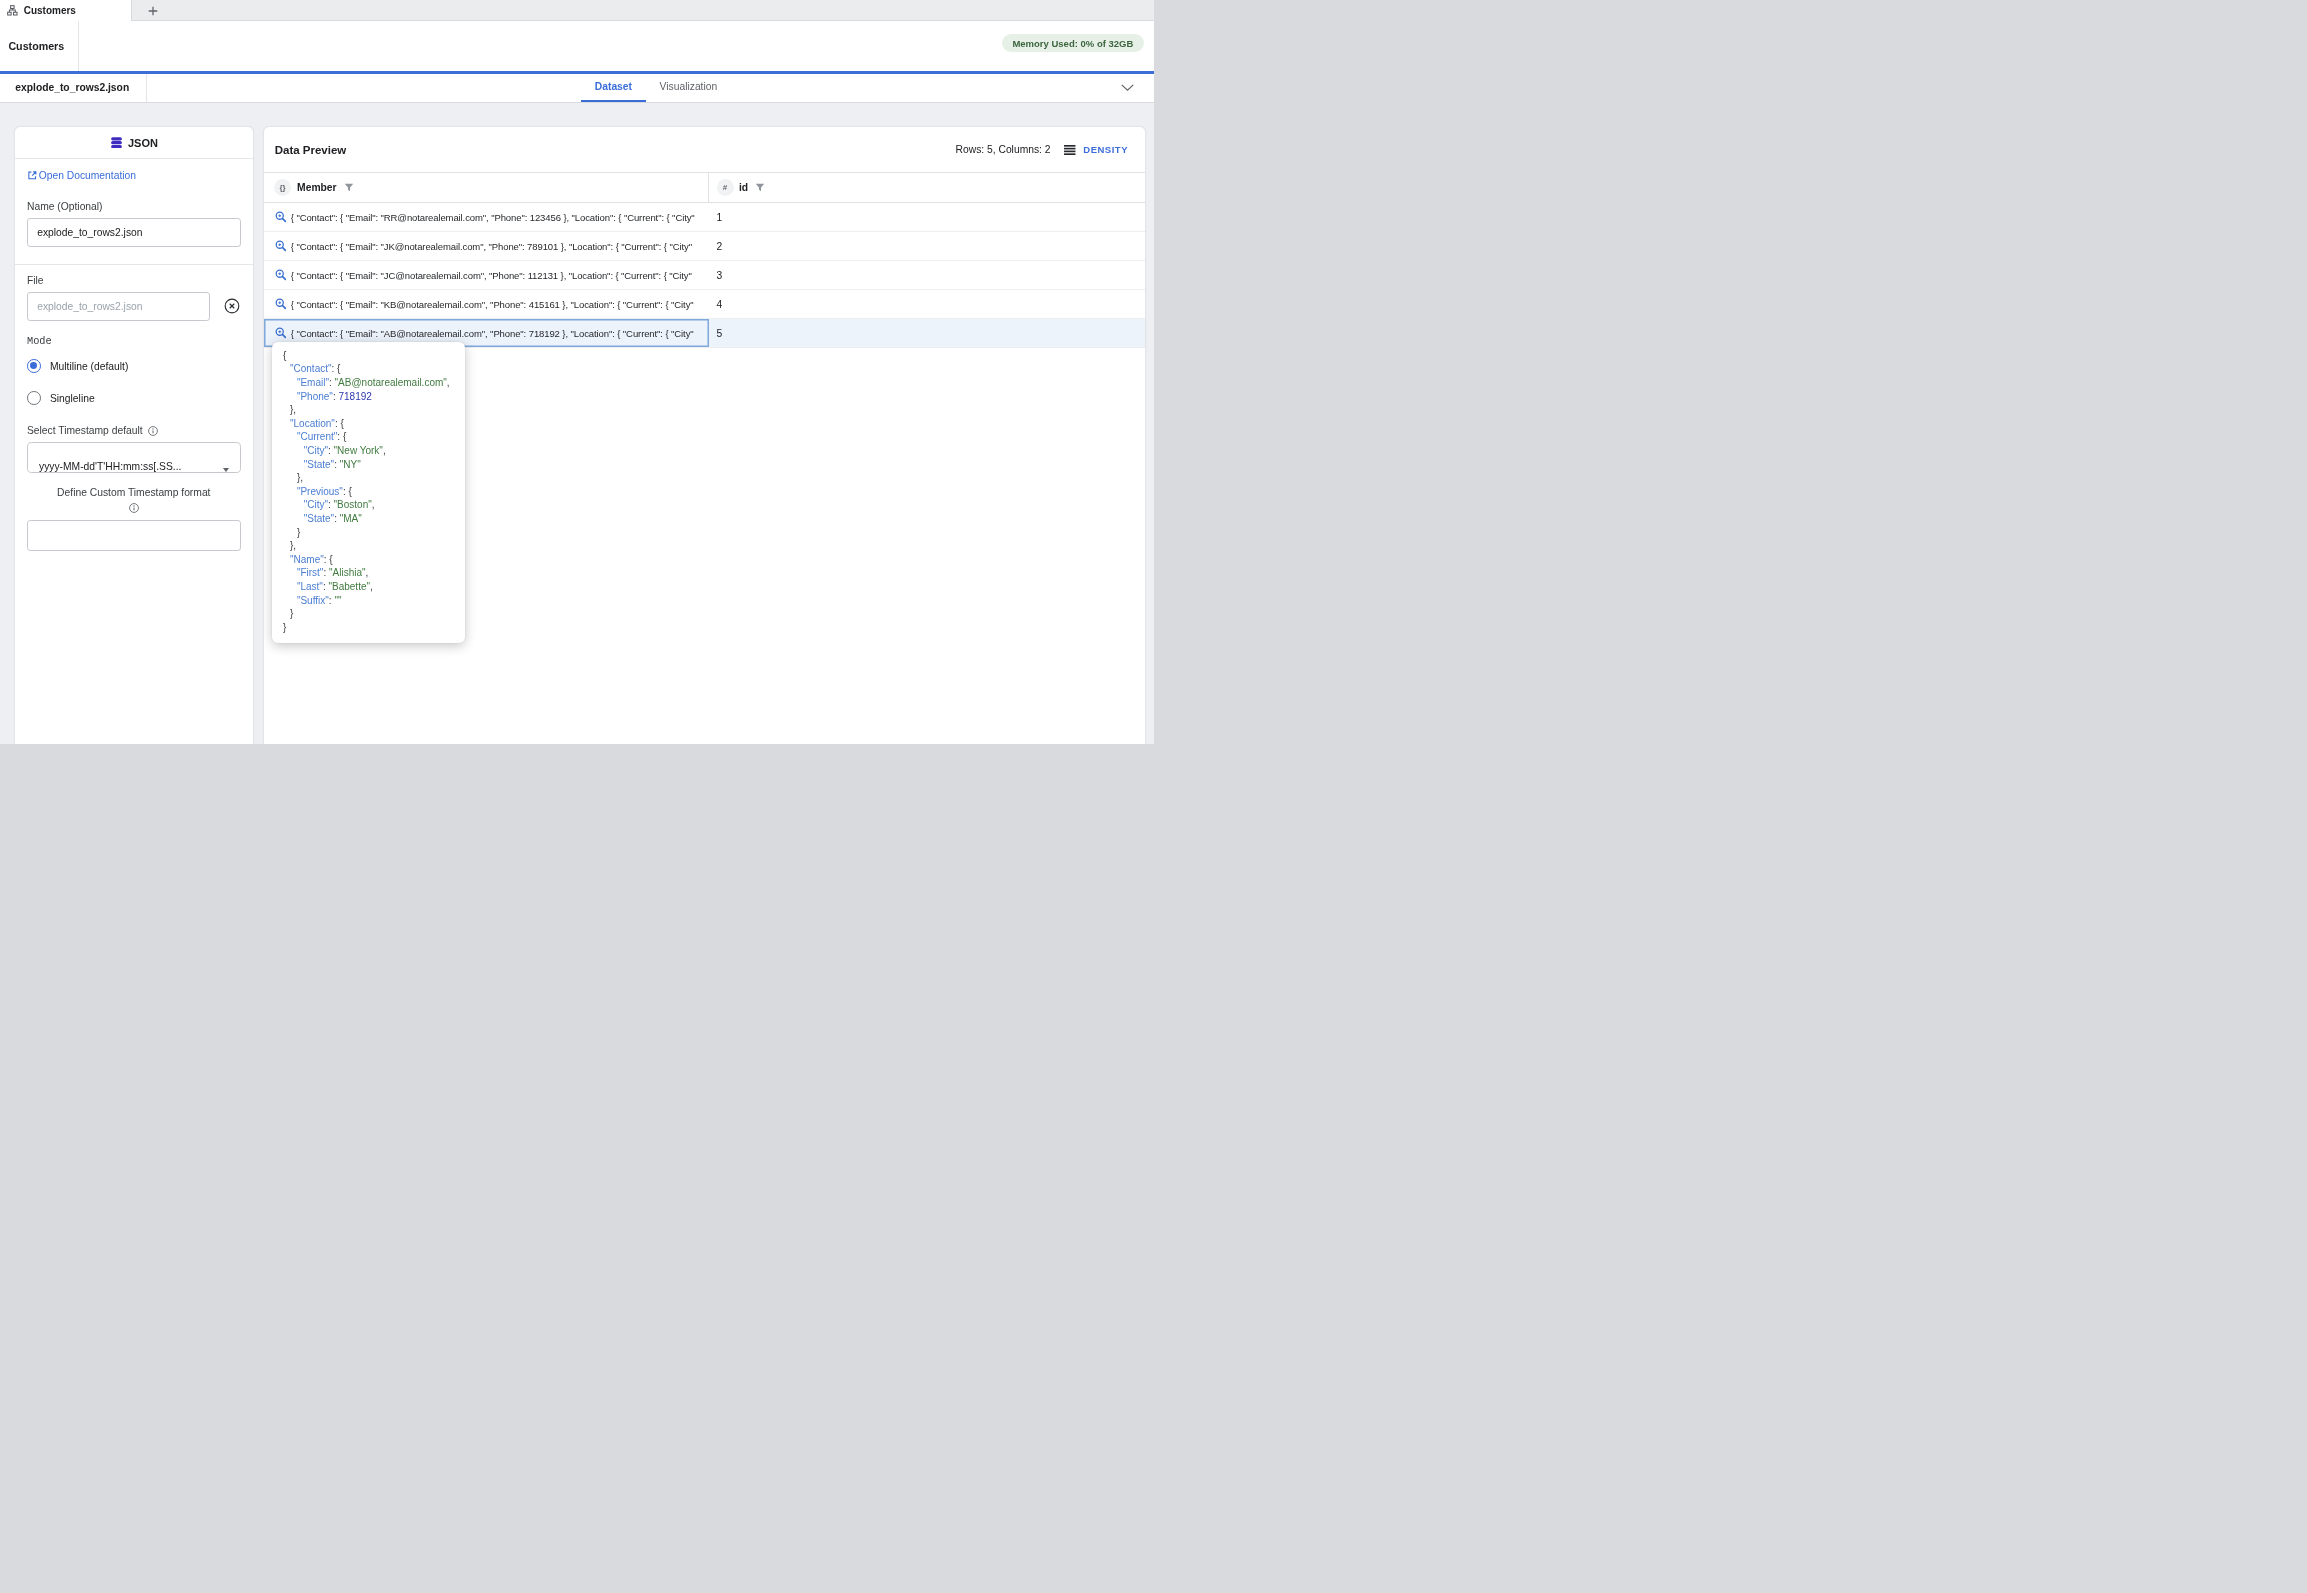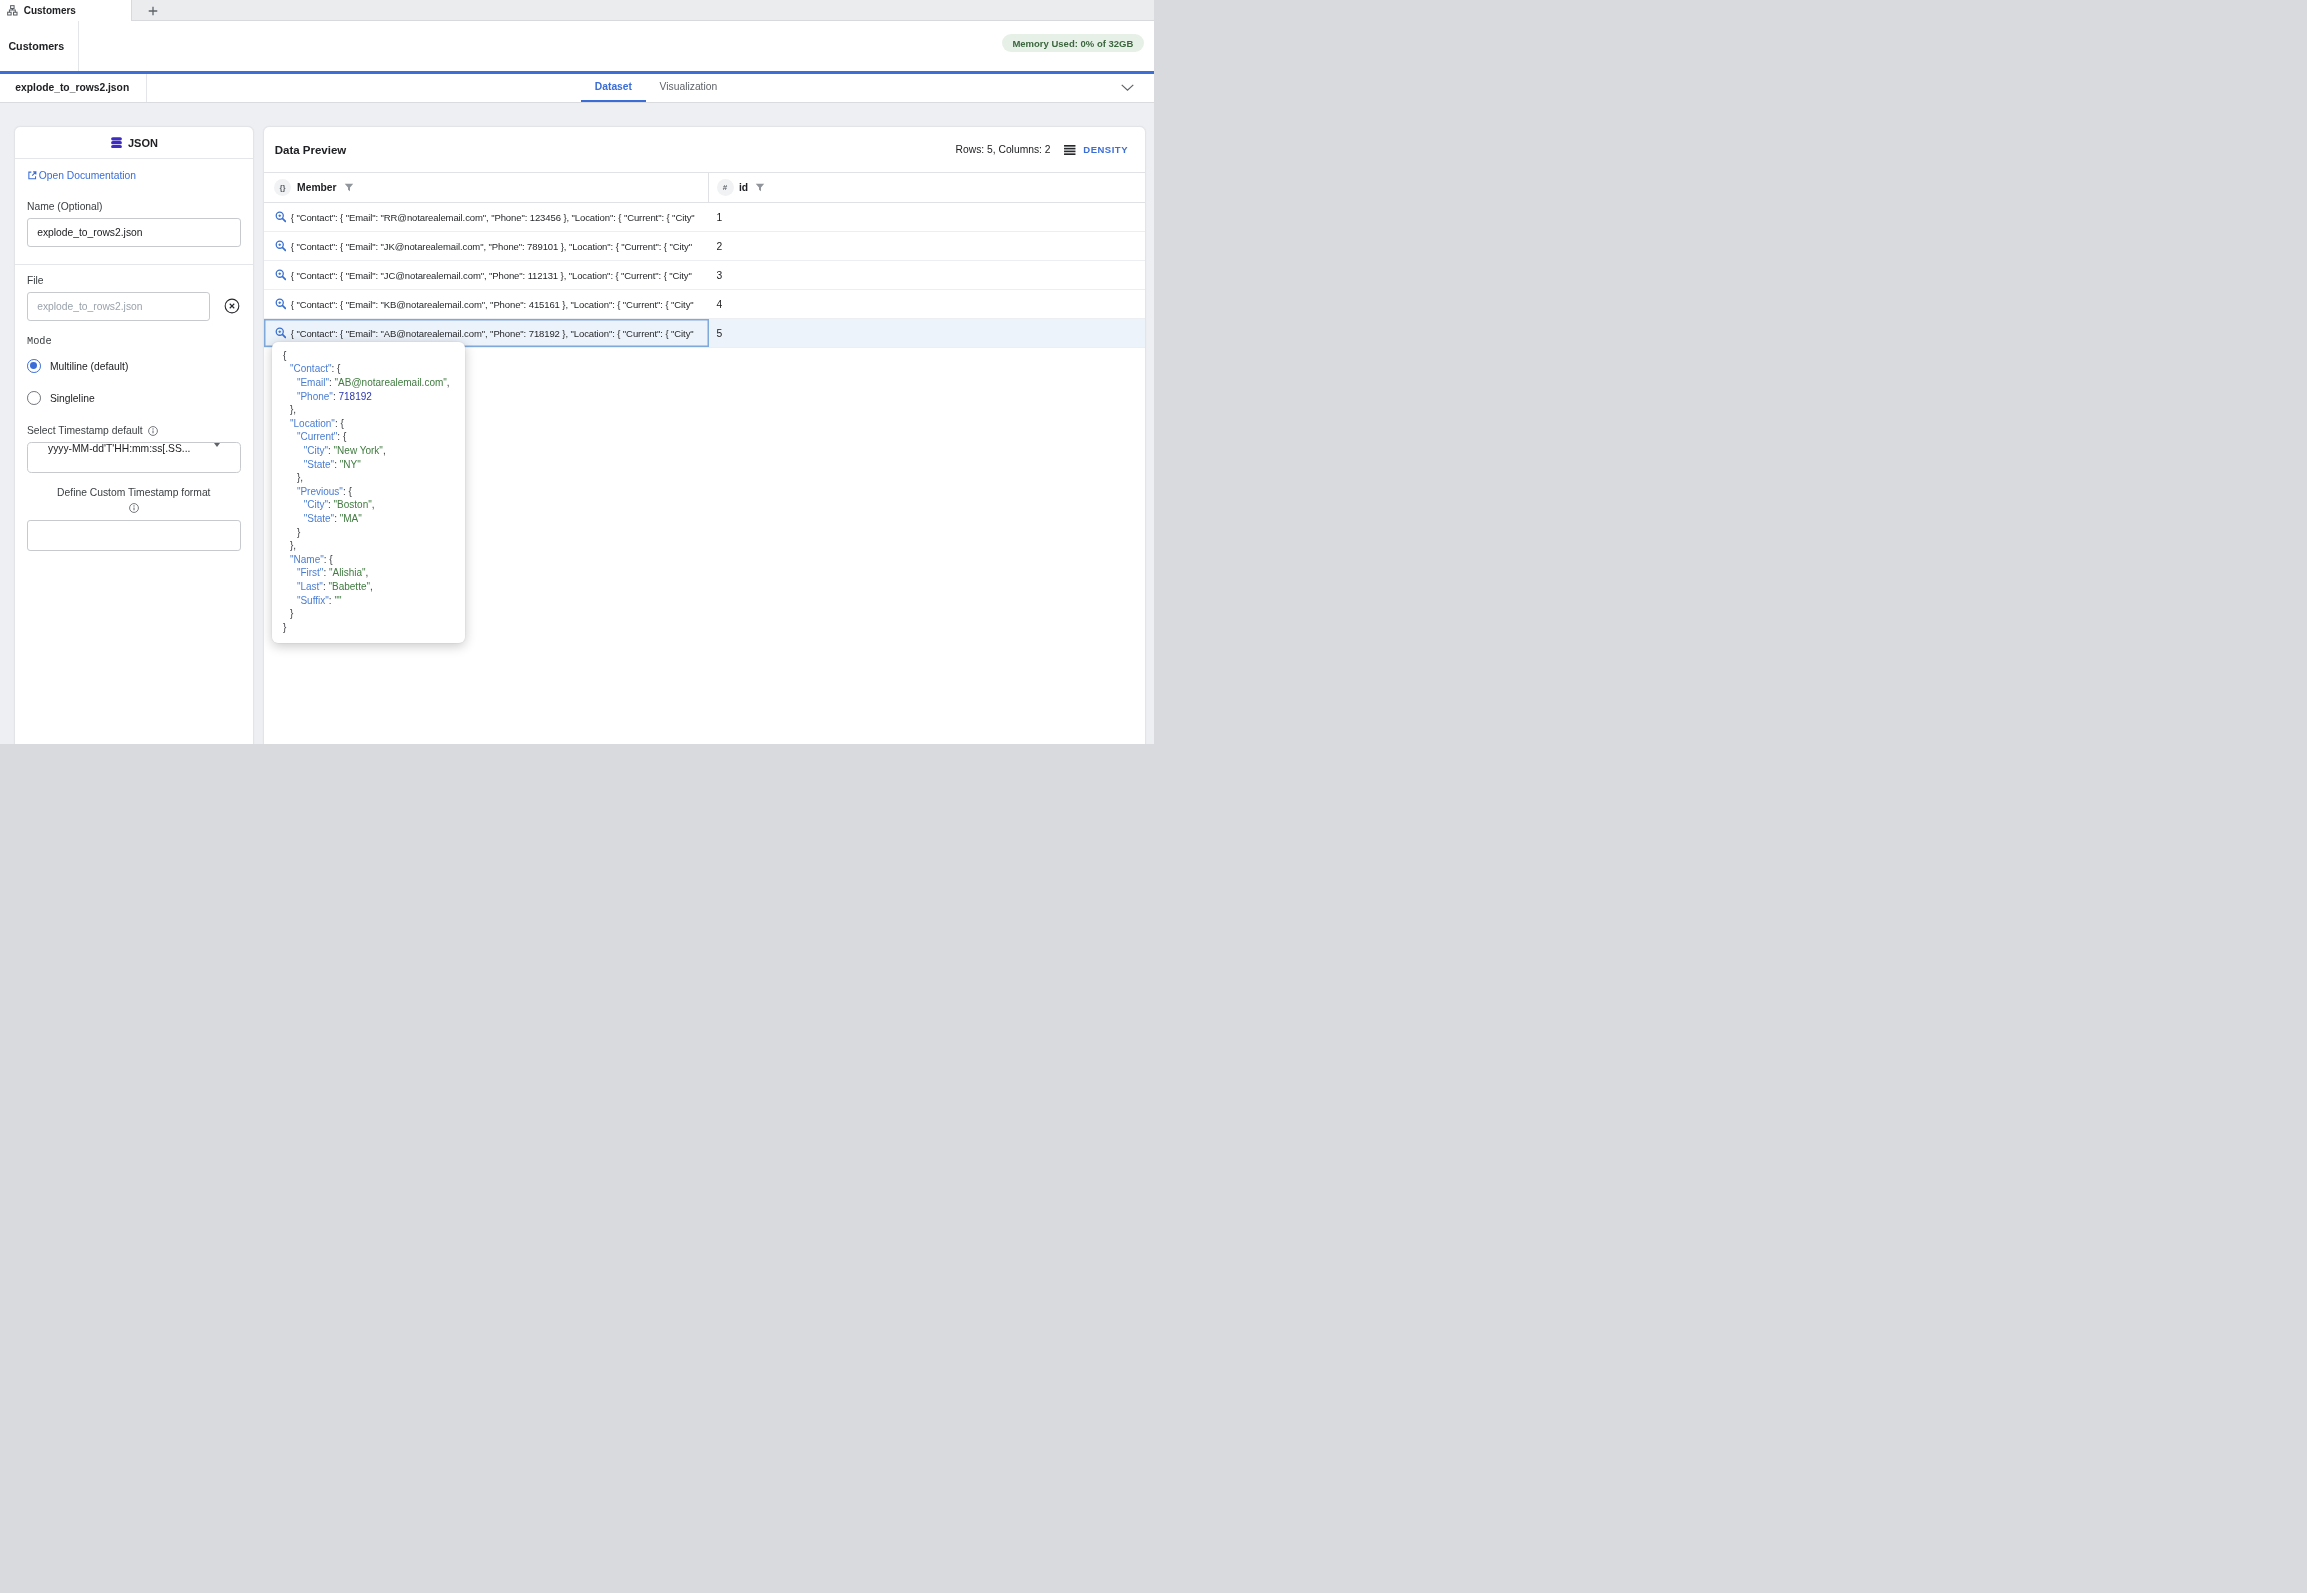--- a/index.html
+++ b/index.html
@@ -52,22 +52,22 @@
   .lc-divider{height:0.8px;background:#e4e6e9;margin:17px -12.2px 0;}
   .file-row{display:flex;align-items:center;margin-top:6.1px;}
   .file-row .txt-input{width:183px;flex:none;}
   .xcircle{margin-left:auto;width:17px;height:17px;cursor:pointer;}
   .radio-row{display:flex;align-items:center;gap:9.2px;margin-top:12.2px;cursor:pointer;}
   .radio{width:13.8px;height:13.8px;border-radius:50%;box-sizing:border-box;border:1.5px solid #70757a;position:relative;flex:none;}
   .radio.on{border-color:#3a6dd8;}
   .radio.on:after{content:"";position:absolute;left:1.9px;top:1.9px;width:6.9px;height:6.9px;border-radius:50%;background:#3a6dd8;}
   .radio-label{font-size:10.3px;}
   .lbl-row{display:flex;align-items:center;gap:5.3px;}
-  .select{margin-top:6.1px;height:31px;border:0.8px solid #c6cace;border-radius:4.6px;display:flex;align-items:flex-start;
-    padding:0 20px;font-size:10.3px;cursor:pointer;box-sizing:border-box;}
+  .select{margin-top:6.1px;height:31px;border:0.8px solid #c6cace;border-radius:4.6px;display:flex;align-items:flex-end;
+    padding:0 11px;font-size:10.3px;cursor:pointer;box-sizing:border-box;}
   .caret{width:0;height:0;border-left:3.8px solid transparent;border-right:3.8px solid transparent;border-top:4.6px solid #5f6368;margin-left:auto;}
   .btn-row{margin-top:auto;display:flex;gap:10px;padding-left:3.1px;}
   .btn{height:23px;border-radius:4.6px;font-size:10.3px;font-weight:600;display:flex;align-items:center;justify-content:center;cursor:pointer;box-sizing:border-box;}
   .btn-run{width:78px;background:#3a6dd8;color:#fff;}
   .btn-clear{width:79px;background:#fff;color:#3a6dd8;border:1.1px solid #3a6dd8;}
 
   
   .status-row{height:40px;flex:none;display:flex;align-items:center;gap:6.1px;padding:0 10.7px;border-bottom:0.8px solid #e7e9ec;font-size:10.3px;}
   .preview-row{height:45px;flex:none;display:flex;align-items:center;padding:0 17px 0 10.7px;border-bottom:0.8px solid #e0e2e6;}
   .preview-title{font-size:11.5px;font-weight:700;}

